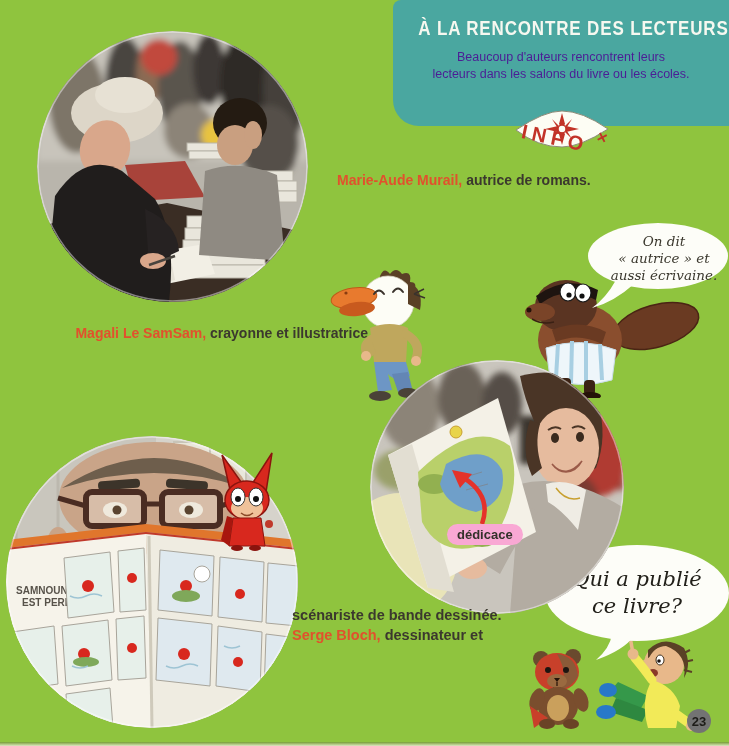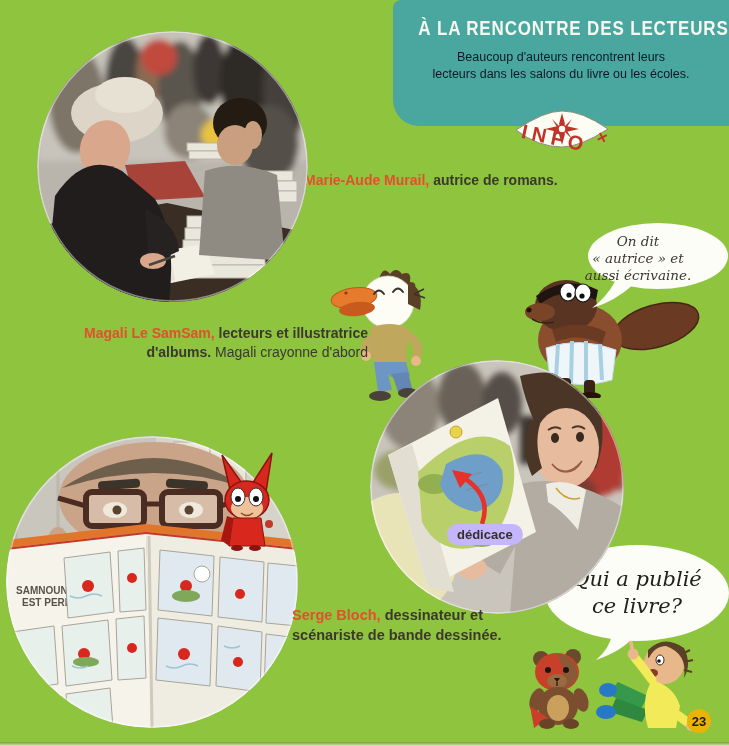--- a/index.html
+++ b/index.html
@@ -5,47 +5,47 @@
   html,body{margin:0;padding:0;background:#777;}
   #page{position:relative;width:729px;height:746px;background:#8fc43e;overflow:hidden;
         font-family:"Liberation Sans","DejaVu Sans",sans-serif;color:#3b382e;}
   .abs{position:absolute;}
   
   .header-box{left:393px;top:0;width:336px;height:126px;background:#4aa7a0;
               border-radius:8px 0 0 26px;z-index:1;}
   .page-title{margin-top:17px;text-align:center;font-size:20px;font-weight:bold;
               letter-spacing:1px;color:#f6f8f0;transform:scaleX(.85);white-space:nowrap;}
   .page-subtitle{margin-top:9px;text-align:center;font-size:12.5px;line-height:17px;
-              color:#0f172a;white-space:pre-line;}
+              color:#4c1d95;white-space:pre-line;}
   
   .info-label{left:521px;top:127px;font-size:20px;font-weight:bold;letter-spacing:5px;
               color:#c23327;transform:rotate(12deg);z-index:2;}
   .info-mark{left:597px;top:128px;font-size:17px;font-weight:bold;color:#c23327;
               transform:rotate(18deg);z-index:2;}
   
   .author{font-size:14px;line-height:19px;z-index:2;}
   .author b{font-weight:bold;}
   .red{color:#e1512d;font-weight:bold;}
   .preline{white-space:pre-line;}
-  .marie{left:304px;top:171px;width:286px;}
+  .marie{left:337px;top:171px;width:286px;}
   .magali{left:40px;top:324px;width:328px;text-align:right;}
   .serge{left:292px;top:606px;width:266px;font-size:14.5px;line-height:19.5px;z-index:4;}
   
   .bubble-svg{z-index:2;}
-  .bubble-text1{left:576px;top:233px;width:124px;text-align:center;font-family:"DejaVu Serif",serif;
+  .bubble-text1{left:602px;top:233px;width:124px;text-align:center;font-family:"DejaVu Serif",serif;
                 font-style:italic;font-size:13.5px;line-height:17px;white-space:pre-line;z-index:2;}
   .bubble-text2{left:558px;top:566px;width:158px;text-align:center;font-family:"DejaVu Serif",serif;
                 font-style:italic;font-size:21px;line-height:27px;white-space:pre-line;z-index:2;color:#22201a;}
   
   .photo{z-index:3;border-radius:50%;}
   
-  .dedicace-pill{left:447px;top:524px;background:#c4b5fd;border-radius:12px;padding:3px 10px;
+  .dedicace-pill{left:447px;top:524px;background:#f9a8d4;border-radius:12px;padding:3px 10px;
                  font-size:13px;font-weight:bold;color:#33312a;z-index:4;}
   
-  .pagenum{left:687px;top:709px;width:24px;height:24px;background:#eab308;border-radius:50%;
+  .pagenum{left:687px;top:709px;width:24px;height:24px;background:#737373;border-radius:50%;
            display:flex;align-items:center;justify-content:center;font-size:13px;font-weight:bold;
            color:#1d1c18;z-index:5;}
   .bottom-strip{left:0;bottom:0;width:729px;height:4px;z-index:6;
            background:linear-gradient(to bottom,rgba(40,40,20,.25),rgba(240,240,225,.8));}
 </style>
 </head>
 <body>
 
 <div id="page">
 
@@ -182,22 +182,21 @@
       <line x1="68" y1="75" x2="68" y2="118"></line>
         <line x1="82" y1="78" x2="84" y2="114"></line>
     </g>
     <rect x="42" y="112" width="11" height="15" rx="4" fill="#3a2214"></rect>
     <rect x="66" y="114" width="11" height="15" rx="4" fill="#3a2214"></rect>
     <ellipse cx="45" cy="128" rx="11" ry="4" fill="#241208"></ellipse>
     <ellipse cx="72" cy="130" rx="11" ry="4" fill="#241208"></ellipse>
   </svg>
 
   <div class="abs author magali">
-    <div><span class="red">Magali Le SamSam,</span><b> lecteurs et illustratrice</b></div>
-    <div><b>d'albums.</b><span> Magali crayonne d'abord</span></div>
+    <div><span class="red">Magali Le SamSam,</span><b> crayonne et illustratrice</b></div>
   </div>
 
   <svg class="abs bubble-svg" style="left:540px;top:544px;" width="189" height="122" viewBox="0 0 189 122">
     <ellipse cx="97" cy="49" rx="92" ry="48" fill="#fdfdf8"></ellipse>
     <path d="M72 90 Q70 104 56 116 Q84 106 94 92 Z" fill="#fdfdf8"></path>
   </svg>
   <div class="abs bubble-text2">Qui a publié
 ce livre?</div>
 
   <svg class="abs photo" style="left:370px;top:360px;" width="254" height="254" viewBox="0 0 254 254">
@@ -344,22 +343,22 @@
     <circle cx="17" cy="47" r="3" fill="#111"></circle>
       <circle cx="35" cy="47" r="3" fill="#111"></circle>
     <path d="M20 61 Q26 66 32 61" stroke="#8a4a28" stroke-width="1.5" fill="none"></path>
     <polygon points="12,66 40,66 44,94 8,94" fill="#d8281e" stroke="#8a140e" stroke-width="1"></polygon>
     <polygon points="6,64 12,66 8,94 0,88" fill="#a8160e"></polygon>
     <ellipse cx="16" cy="96" rx="6" ry="3" fill="#8a140e"></ellipse>
     <ellipse cx="34" cy="96" rx="6" ry="3" fill="#8a140e"></ellipse>
   </svg>
 
   <div class="abs author serge">
+    <div><b>scénariste de bande dessinée.</b></div>
     <div><span class="red">Serge Bloch,</span><b> dessinateur et</b></div>
-    <div><b>scénariste de bande dessinée.</b></div>
   </div>
 
   <svg class="abs" style="left:528px;top:646px;z-index:1;" width="64" height="84" viewBox="0 0 64 84">
     <circle cx="13" cy="13" r="8" fill="#6a4a2e"></circle>
       <circle cx="45" cy="11" r="8" fill="#6a4a2e"></circle>
     <ellipse cx="29" cy="26" rx="22" ry="19" fill="#c8402a"></ellipse>
     <path d="M29 8 Q48 10 50 30 Q44 42 30 44 Q42 30 29 8" fill="#8a5a38"></path>
     <circle cx="20" cy="24" r="3" fill="#1d1410"></circle>
       <circle cx="38" cy="24" r="3" fill="#1d1410"></circle>
     <ellipse cx="29" cy="35" rx="10" ry="7" fill="#9a6a40"></ellipse>

